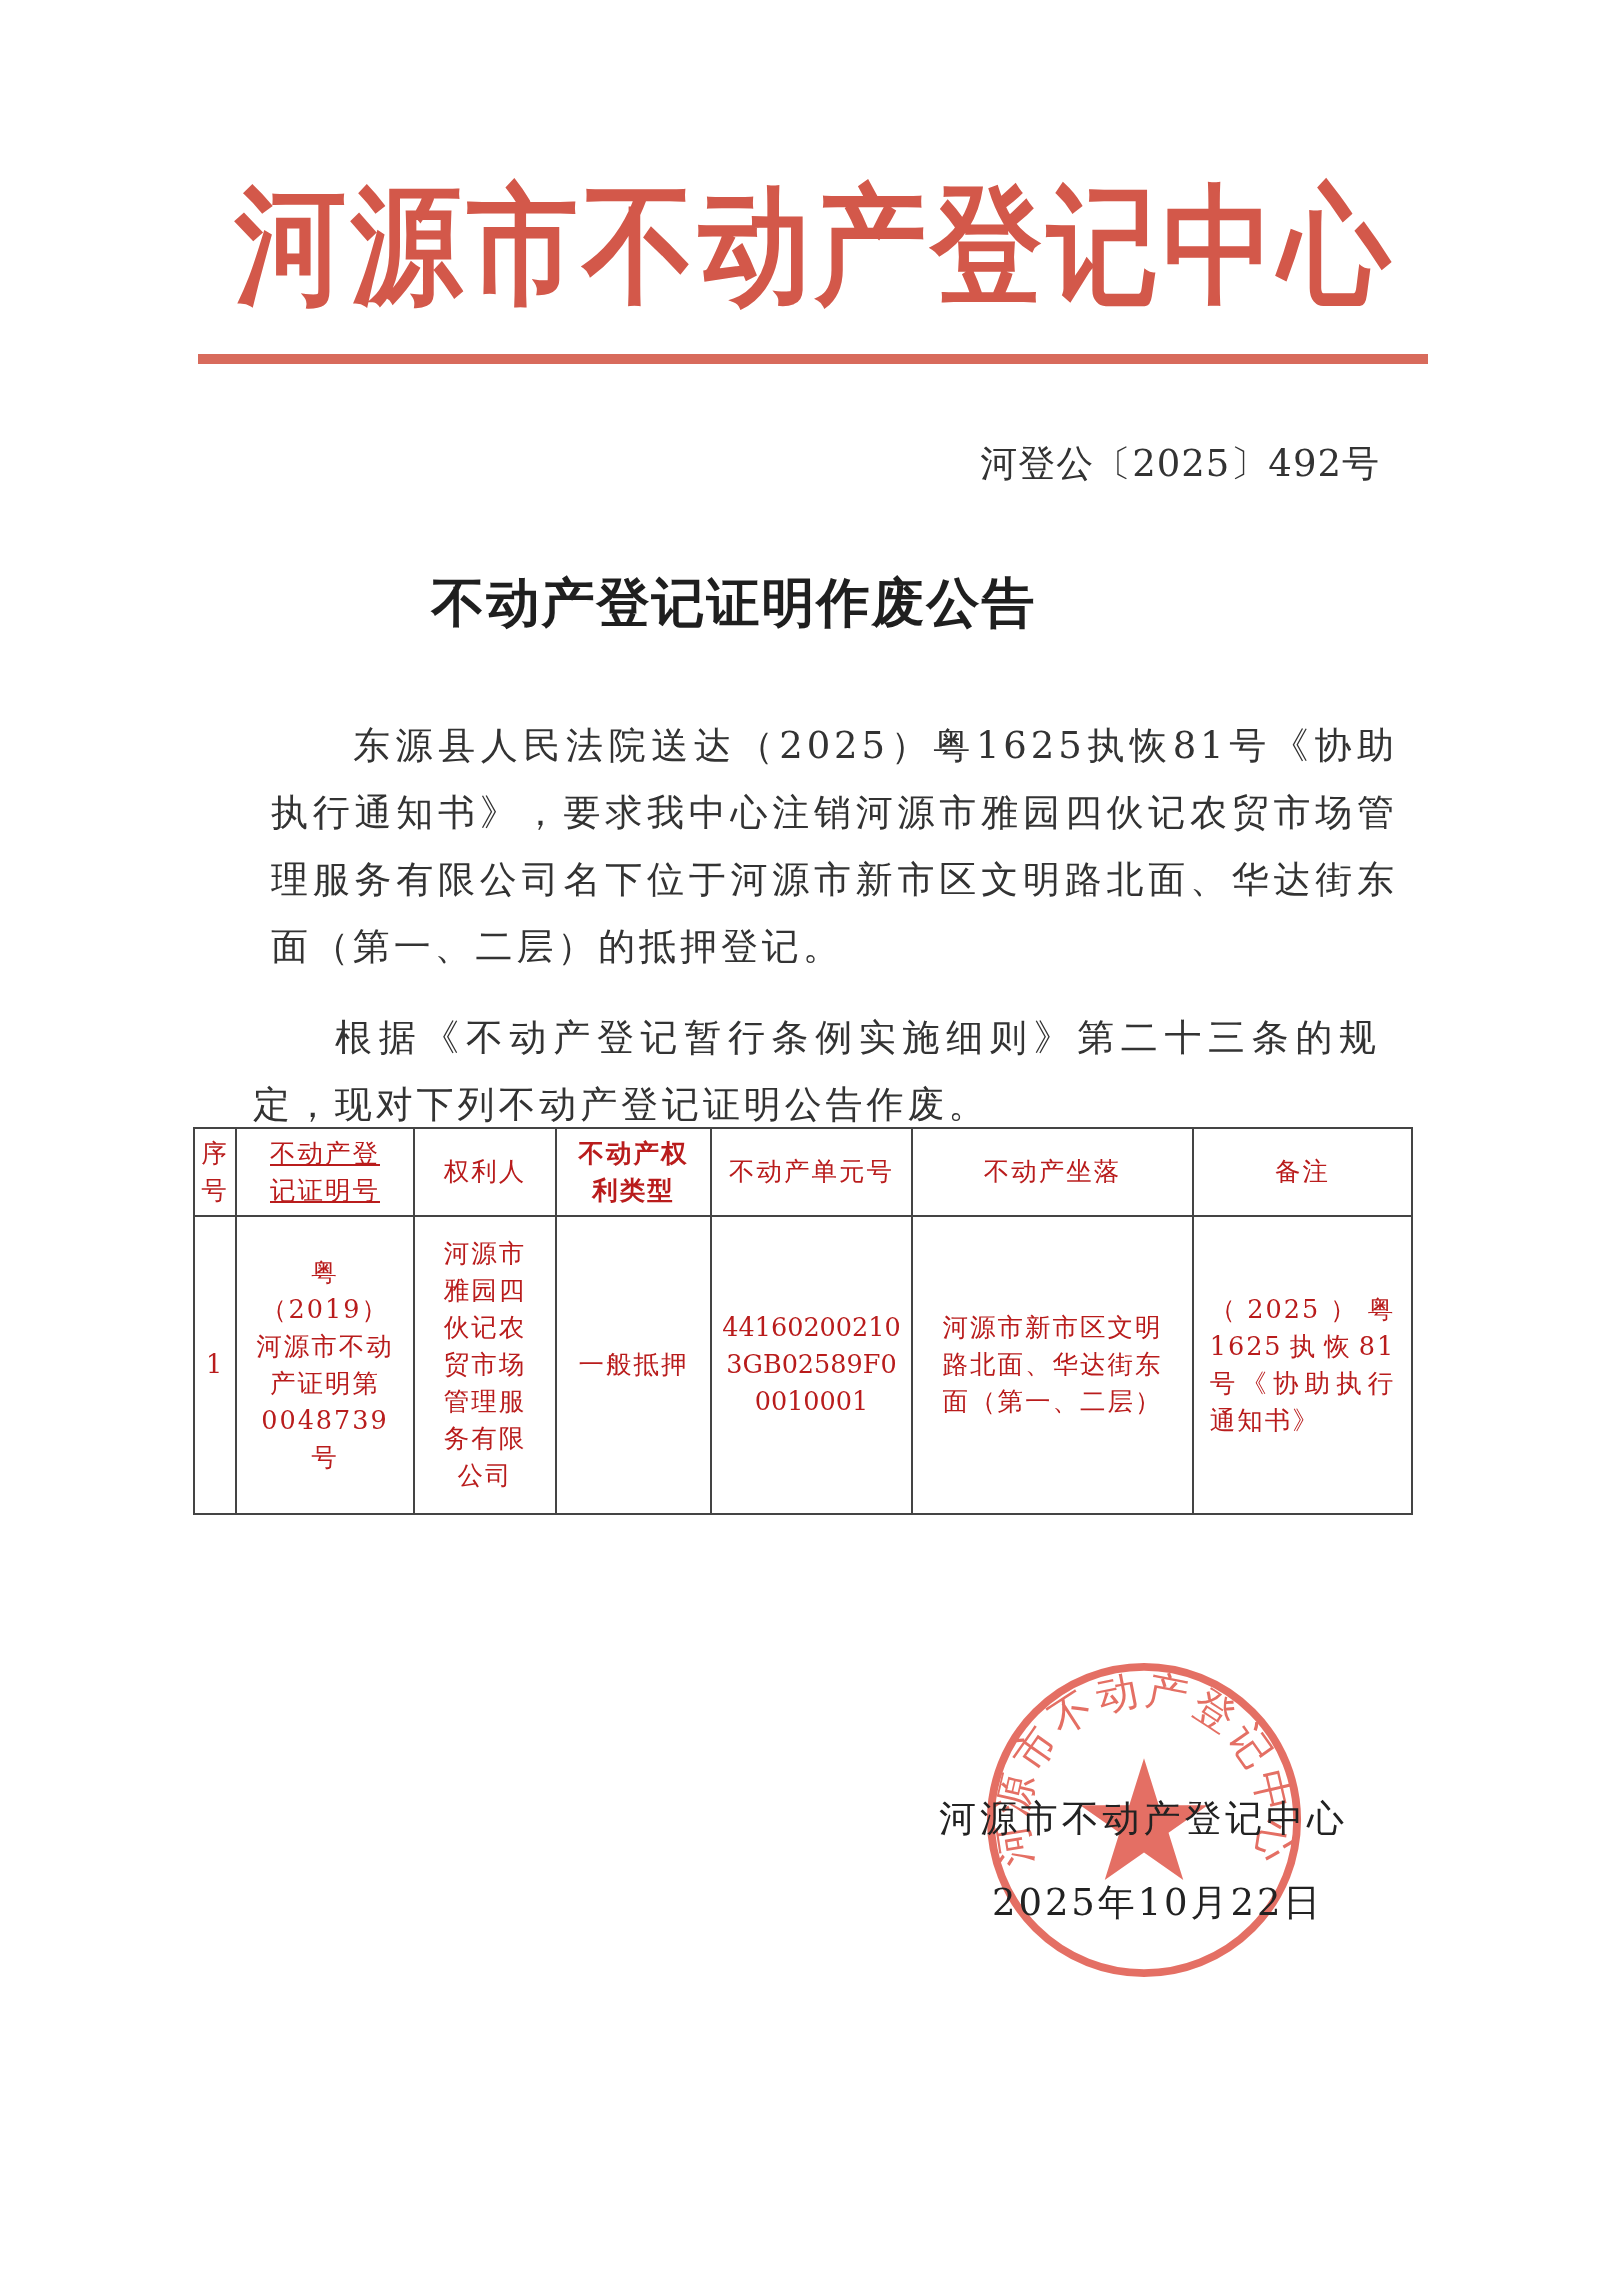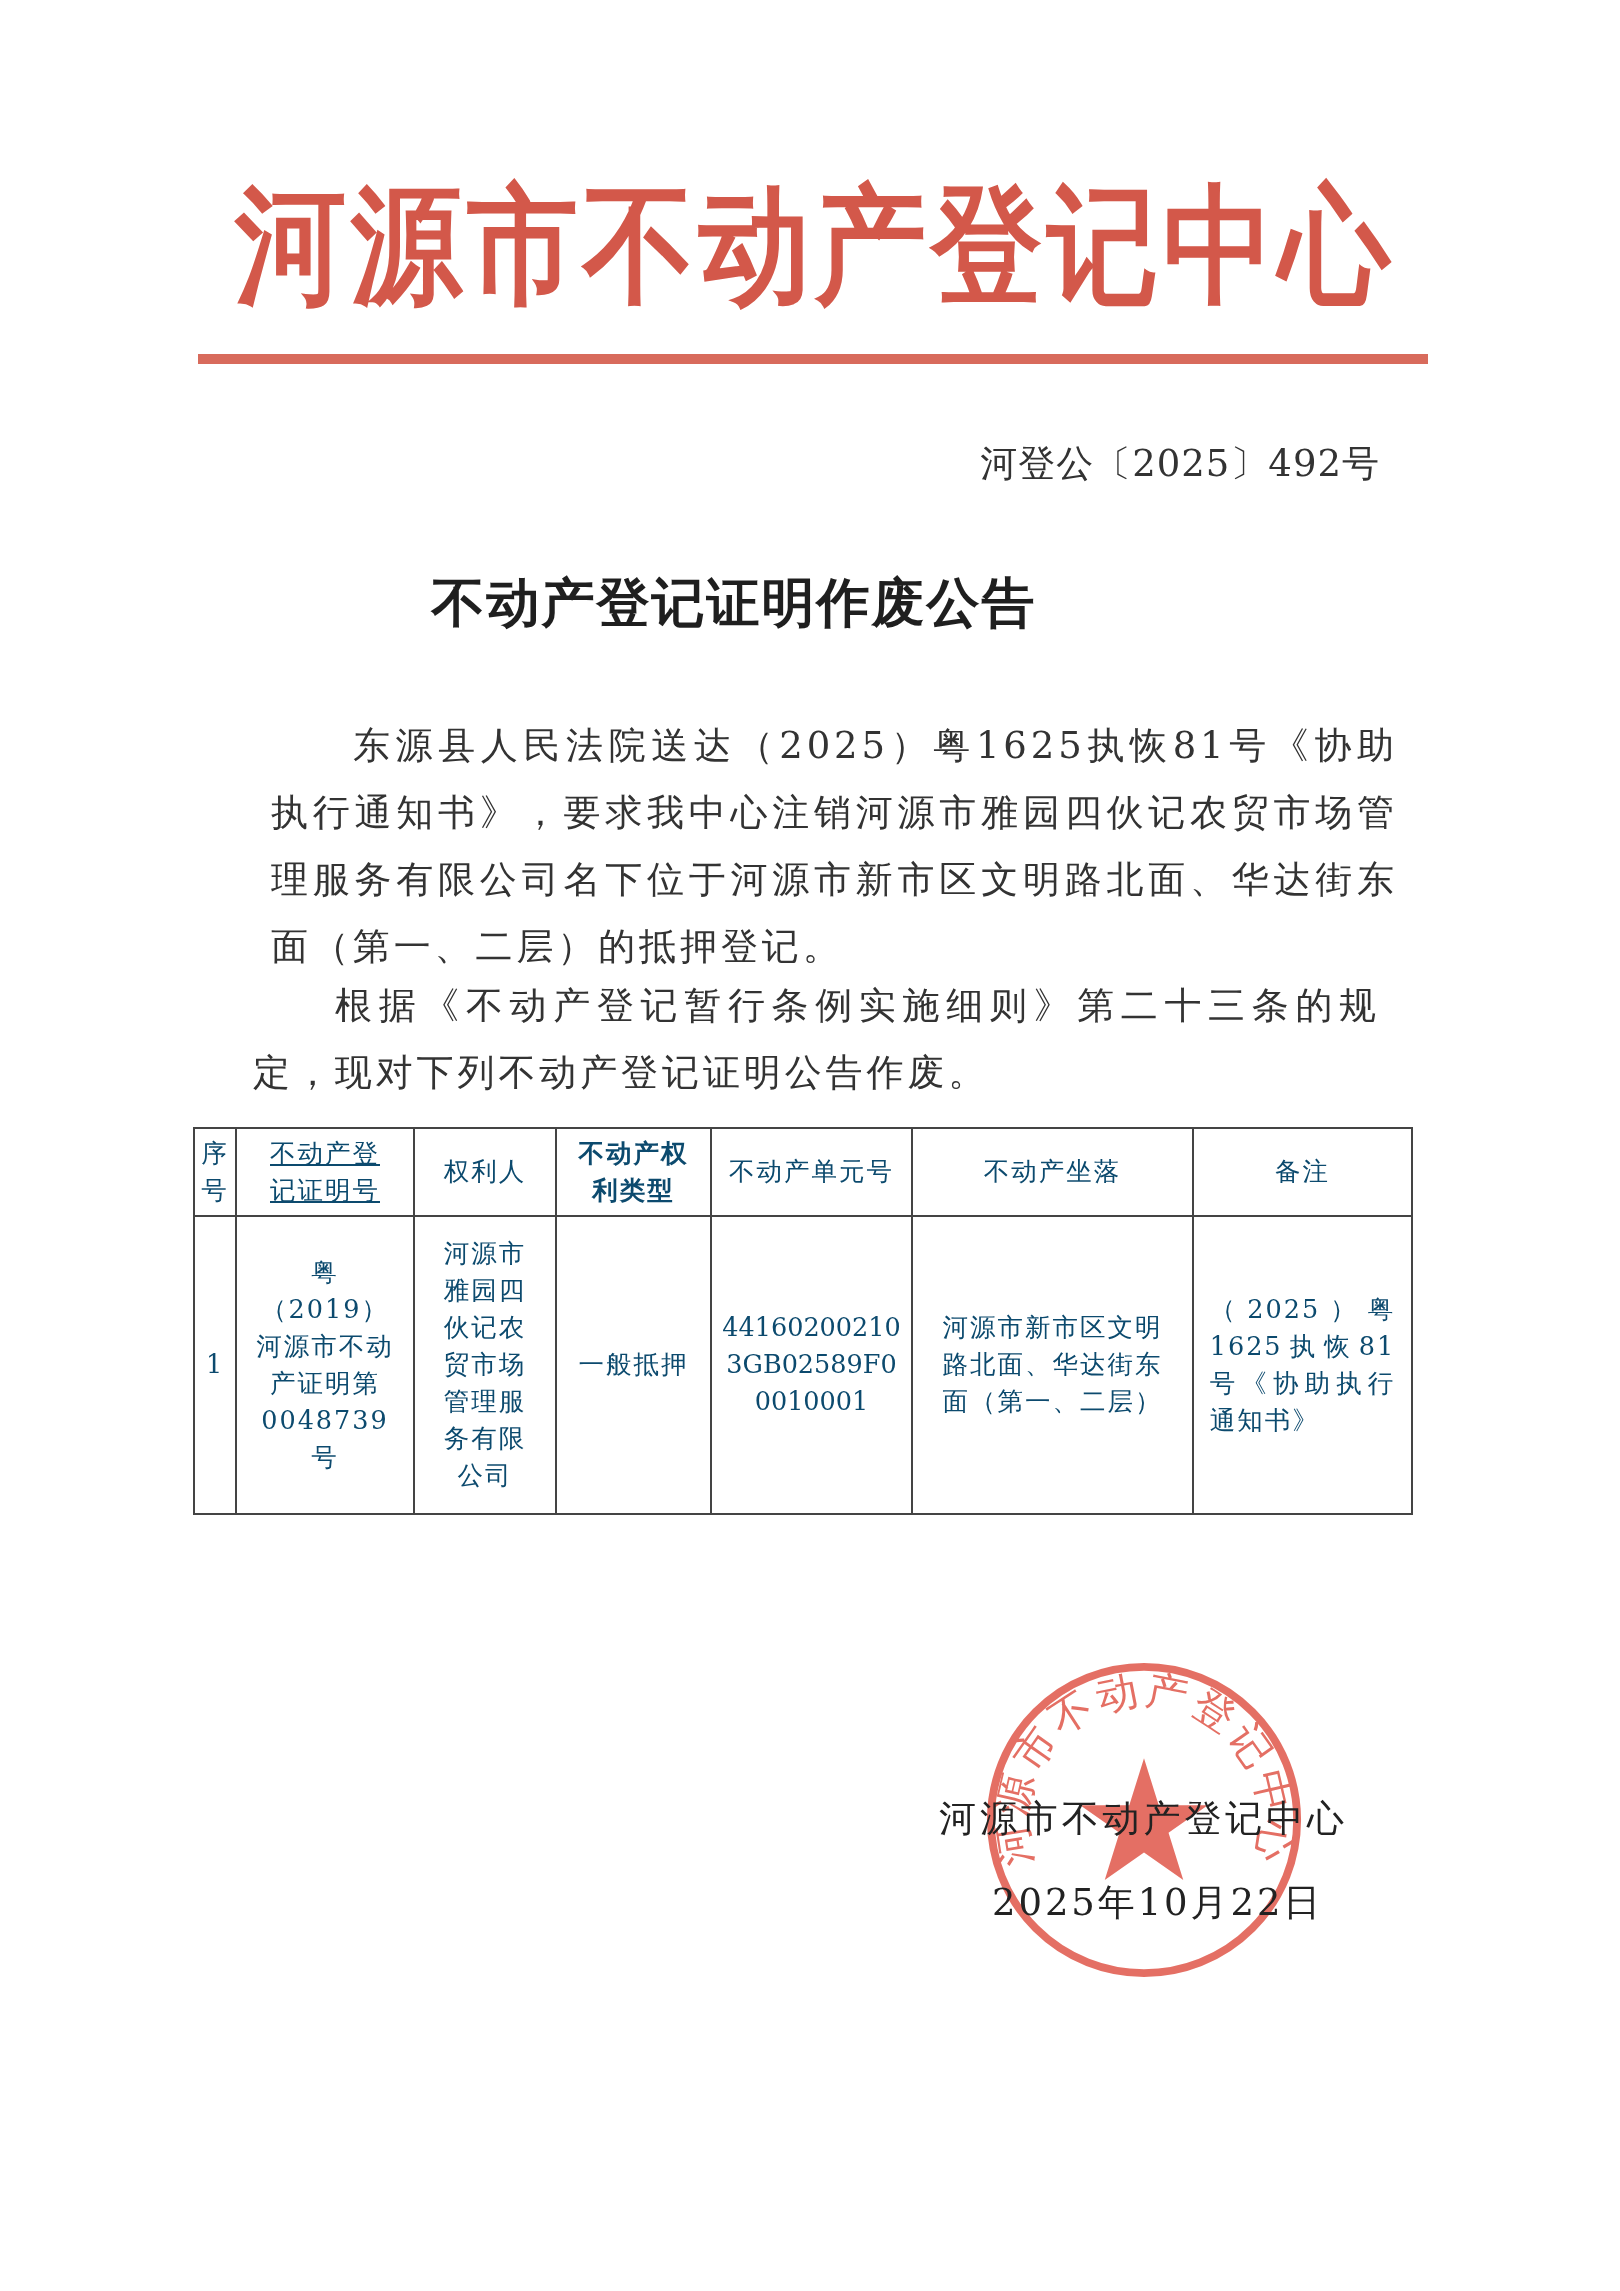--- a/index.html
+++ b/index.html
@@ -10,24 +10,24 @@
               color: #d3584a; font-family: "DejaVu Serif", serif; font-weight: bold;
               font-size: 129px; letter-spacing: 5.9px; line-height: 176px;
               text-align: center; transform: scaleX(0.86); transform-origin: left top; white-space: nowrap; }
   .red-rule { left: 198px; top: 354px; width: 1230px; height: 9.8px; background: #d86b5c; }
   .doc-no { right: 240px; top: 439px; font-size: 37px; letter-spacing: 1px; color: #333; }
   .title { left: 0; width: 1468px; top: 568px; text-align: center; font-size: 53px;
            font-weight: bold; letter-spacing: 2px; color: #1f1f1f; }
   .para { left: 253px; width: 1127px; font-size: 37px; line-height: 67px; letter-spacing: 3.9px;
           text-align: justify; color: #333; }
   .p1 { top: 712px; margin-left: 18px; }
-  .p2 { top: 972px; }
+  .p2 { top: 1004px; }
   .indent { text-indent: 82px; }
   table.reg { position: absolute; left: 193px; top: 1127px; width: 1218px; border-collapse: collapse;
-              table-layout: fixed; font-size: 25.5px; color: #0c4a6e; }
+              table-layout: fixed; font-size: 25.5px; color: #b91c1c; }
   table.reg td, table.reg th { border: 2px solid #444; text-align: center; vertical-align: middle;
               font-weight: normal; padding: 3.9px 5.9px; line-height: 37px; letter-spacing: 2px; }
   table.reg th { height: 78px; }
   table.reg td { height: 288px; }
   .justify-cell { text-align: justify !important; text-align-last: left; }
   .sig { left: 939px; top: 1794px; font-size: 37px; letter-spacing: 3.9px; color: #222; z-index: 3; }
   .date { left: 992px; top: 1878px; font-size: 37px; letter-spacing: 2.9px; color: #222; z-index: 3; text-align: right; }
   .seal { left: 984px; top: 1660px; width: 320px; height: 320px; z-index: 2; opacity: 0.85; }
 </style>
 </head>

